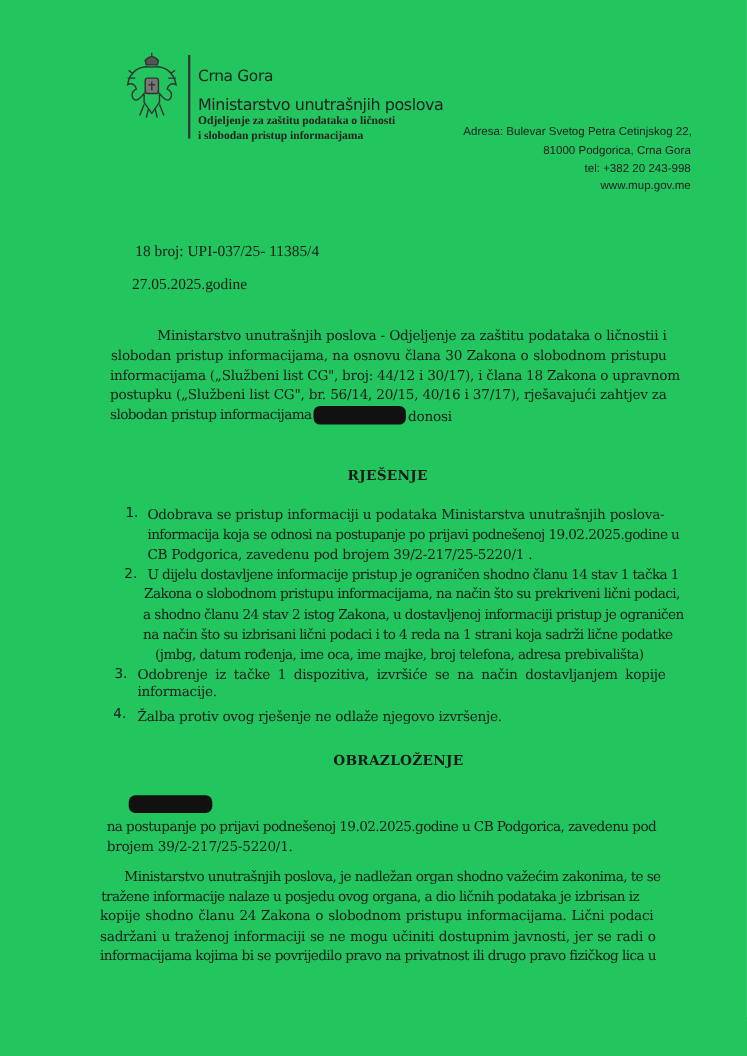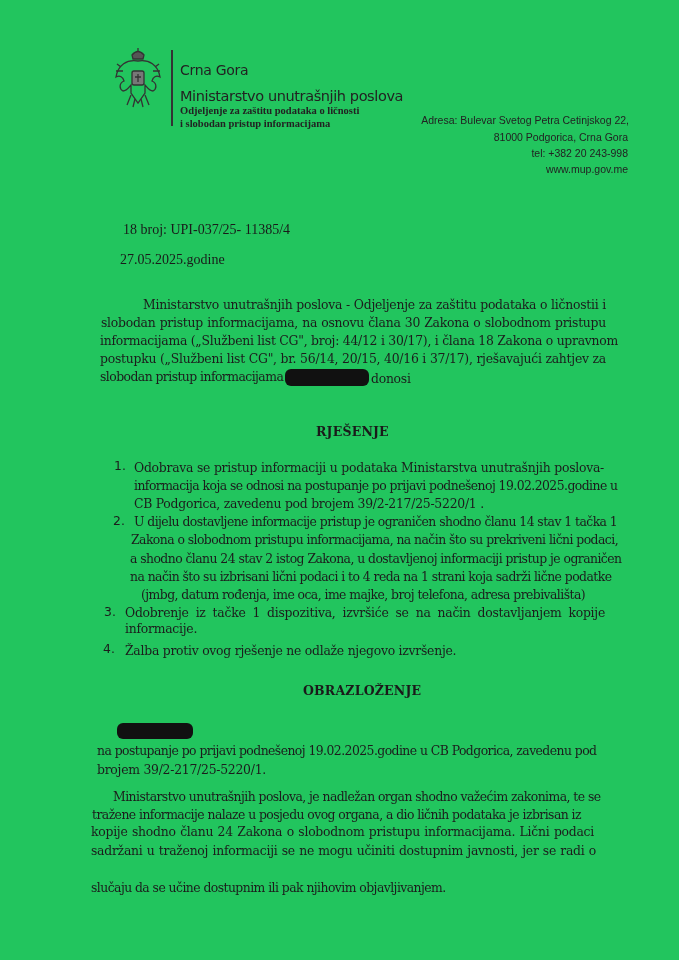--- a/index.html
+++ b/index.html
@@ -98,15 +98,15 @@
   <div class="heading" style="left:303px; top:683px;">OBRAZLOŽENJE</div>
 
   <div class="redact" style="left:117px; top:723px; width:76px; height:16px;"></div>
   <div class="t cond" style="left:97px; top:743px;">na postupanje po prijavi podnešenoj 19.02.2025.godine u CB Podgorica, zavedenu pod</div>
   <div class="t" style="left:97px; top:762px;">brojem  39/2-217/25-5220/1.</div>
 
   <div class="t cond" style="left:113px; top:789px;">Ministarstvo unutrašnjih poslova, je nadležan organ shodno važećim zakonima, te se</div>
   <div class="t cond" style="left:92px; top:807px;">tražene informacije nalaze u posjedu ovog organa, a dio ličnih podataka je izbrisan iz</div>
   <div class="tj" style="left:91px; top:824px; width:503px;">kopije shodno članu 24 Zakona o slobodnom pristupu informacijama. Lični podaci</div>
   <div class="tj" style="left:91px; top:843px; width:505px;">sadržani u traženoj informaciji se ne mogu učiniti dostupnim javnosti, jer se radi o</div>
-  <div class="t cond" style="left:91px; top:880px;">slučaju da se učine dostupnim ili pak njihovim objavljivanjem.</div>
+  <div class="t cond" style="left:91px; top:861px;">informacijama kojima bi se povrijedilo pravo na privatnost ili drugo pravo fizičkog lica u</div>
 
 </div>
 
 </body></html>

